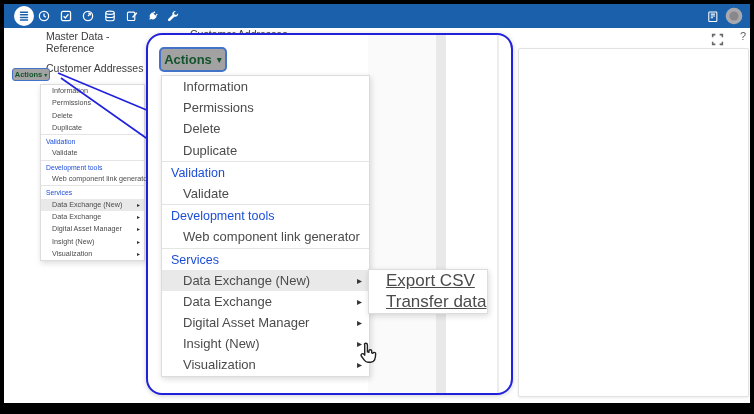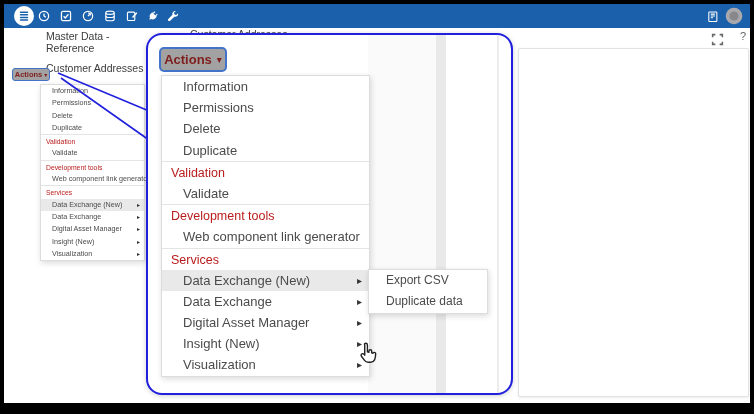--- a/index.html
+++ b/index.html
@@ -26,47 +26,47 @@
   .expand-btn{position:absolute;left:707px;top:28px;width:13px;height:13px;z-index:2;cursor:pointer;}
   .help-btn{position:absolute;left:733px;top:26px;width:12px;height:14px;z-index:2;font-size:11px;color:#666;text-align:center;cursor:pointer;}
 
   
   .side-select{position:absolute;left:18px;height:14px;display:flex;align-items:center;justify-content:space-between;font-size:10.5px;color:#3b3b3b;cursor:pointer;z-index:2;margin-left:24px;}
   .side-select .caret{font-size:8px;color:#555;}
   .sel-dataset{top:31px;width:114px;}
   .sel-view{top:57px;width:107px;}
 
   
-  .actions-btn{box-sizing:border-box;background:var(--btn-grey,#a2a2a2);border:2px solid var(--btn-border,#4273c8);border-radius:5px;color:#7f1d1d;font-weight:700;display:flex;align-items:center;justify-content:center;cursor:pointer;text-align:center;}
+  .actions-btn{box-sizing:border-box;background:var(--btn-grey,#a2a2a2);border:2px solid var(--btn-border,#4273c8);border-radius:5px;color:#14532d;font-weight:700;display:flex;align-items:center;justify-content:center;cursor:pointer;text-align:center;}
   .actions-btn .caret{font-weight:400;}
   .actions-btn--small{position:absolute;left:8px;top:64px;width:38px;height:13px;font-size:7.5px;border-width:1px;border-radius:3px;gap:2px;z-index:3;}
   .actions-btn--small .caret{font-size:6px;}
   .actions-btn--large{position:absolute;left:11px;top:12px;width:68px;height:25px;font-size:13px;gap:5px;z-index:4;}
   .actions-btn--large .caret{font-size:10px;}
 
   
   .menu{background:#fff;border:1px solid #dcdcdc;box-shadow:1px 2px 6px rgba(0,0,0,.15);}
   .menu-divider{height:0;border-top:1px solid #e4e4e4;}
   .menu-item{position:relative;white-space:nowrap;cursor:pointer;color:#4b4b4b;}
   .menu-item.hl{background:var(--hl,#e9e9e9);}
-  .menu-header{color:#b91c1c;white-space:nowrap;}
+  .menu-header{color:#1d4ed8;white-space:nowrap;}
   .mi-arrow{position:absolute;top:0;color:#333;}
 
   .menu--small{position:absolute;left:36px;top:80px;width:103px;z-index:3;}
   .menu--small .menu-item{height:12.3px;line-height:12.3px;font-size:7.2px;padding-left:11px;}
   .menu--small .menu-header{height:12.3px;line-height:13px;font-size:6.8px;padding-left:5px;}
   .menu--small .mi-arrow{right:4px;font-size:6px;line-height:12.3px;}
 
   .menu--large{position:absolute;left:13px;top:40px;width:207px;z-index:3;}
   .menu--large .menu-item{height:21.2px;line-height:21.2px;font-size:13px;padding-left:21px;}
   .menu--large .menu-header{height:21.2px;line-height:22px;font-size:12.5px;padding-left:9px;}
   .menu--large .mi-arrow{right:7px;font-size:10px;line-height:21.2px;}
 
   .submenu{position:absolute;left:220px;top:234px;width:118px;background:#fff;border:1px solid #dcdcdc;box-shadow:1px 2px 6px rgba(0,0,0,.15);z-index:5;}
-  .submenu .menu-item{height:21.4px;line-height:21.4px;font-size:12px;padding-left:17px;}
+  .submenu .menu-item{height:21.4px;line-height:21.4px;font-size:17px;padding-left:17px;text-decoration:underline;}
 
   
   .callout{position:absolute;left:142px;top:29px;width:367px;height:362px;box-sizing:border-box;background:#fff;border:2.5px solid var(--callout,#2121dd);border-radius:16px;box-shadow:0 1px 5px rgba(0,0,0,.18);z-index:10;overflow:hidden;}
   .co-band{position:absolute;left:220px;top:0;bottom:0;width:68px;background:#fafafa;z-index:1;}
   .co-stripe{position:absolute;left:288px;top:0;bottom:0;width:10px;background:#e9e9e9;z-index:1;}
   .co-line{position:absolute;left:349px;top:0;bottom:0;width:2px;background:#ececec;z-index:1;}
   .cursor-hand{position:absolute;left:208px;top:305px;width:26px;height:26px;z-index:6;pointer-events:none;}
 
   .leader-lines{position:absolute;left:0;top:0;width:746px;height:399px;z-index:5;pointer-events:none;}
 </style>
@@ -217,21 +217,21 @@
           <div class="menu-header">Services</div>
           <div class="menu-item hl"><span class="mi-label">Data Exchange (New)</span><span class="mi-arrow">▸</span></div>
           <div class="menu-item"><span class="mi-label">Data Exchange</span><span class="mi-arrow">▸</span></div>
           <div class="menu-item"><span class="mi-label">Digital Asset Manager</span><span class="mi-arrow">▸</span></div>
           <div class="menu-item"><span class="mi-label">Insight (New)</span><span class="mi-arrow">▸</span></div>
           <div class="menu-item"><span class="mi-label">Visualization</span><span class="mi-arrow">▸</span></div>
         </div>
 
       <div class="submenu" id="sub-menu">
           <div class="menu-item"><span class="mi-label">Export CSV</span></div>
-          <div class="menu-item"><span class="mi-label">Duplicate data</span></div>
+          <div class="menu-item"><span class="mi-label">Transfer data</span></div>
         </div>
 
       <span class="cursor-hand">
         <svg width="26" height="26" viewBox="0 0 24 24">
           <path d="M9 3c.85 0 1.55.7 1.55 1.55V11l1.35.3v-1c0-.72.58-1.3 1.3-1.3.72 0 1.3.58 1.3 1.3v1.6l1.1.28c.22-.47.7-.78 1.23-.78.74 0 1.34.6 1.32 1.34-.05 2.2-.32 4.28-1 5.6-.72 1.4-2 2.16-3.6 2.16h-2.3c-1.32 0-2.57-.62-3.37-1.68l-2.88-3.8c-.48-.63-.4-1.52.2-2.05.6-.55 1.53-.5 2.08.1l.77.92V4.55C7.45 3.7 8.15 3 9 3z" fill="#fff" stroke="#222" stroke-width="1.3" stroke-linejoin="round"></path>
         </svg>
       </span>
     </div>
 
   </div>

